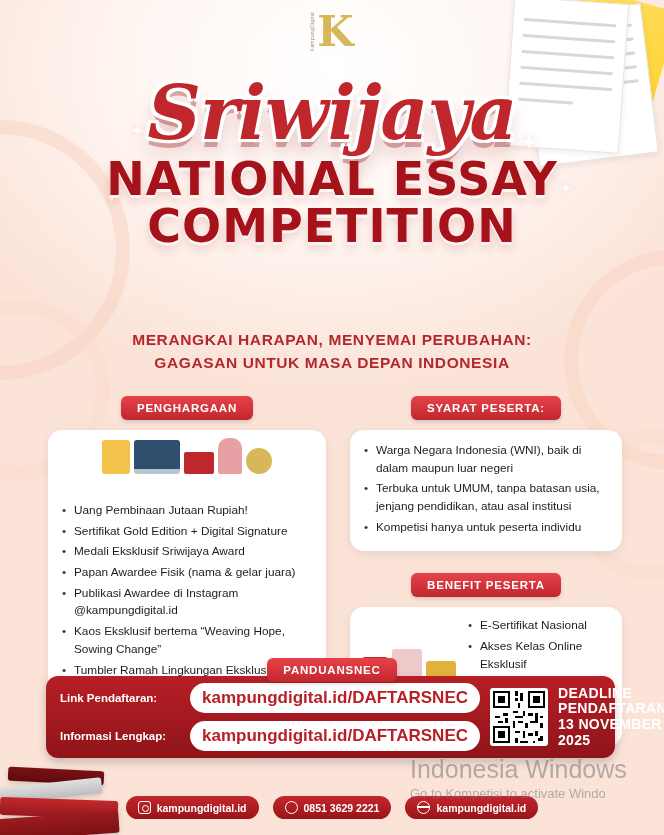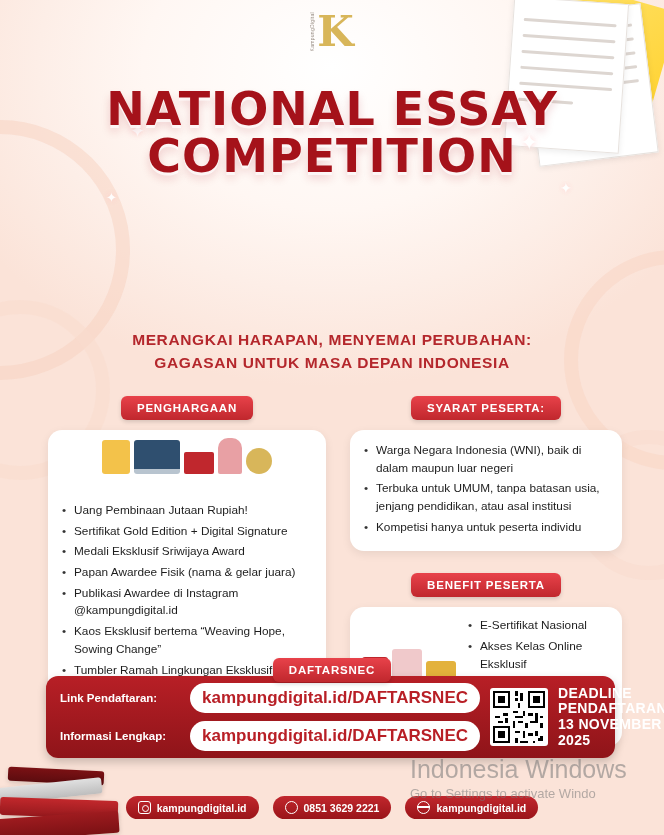--- a/index.html
+++ b/index.html
@@ -224,20 +224,21 @@
       <span class="logo-k">K</span>
     </div>
   </div>
 
   <div class="sparkle" style="left:130px; top:120px;">✦</div>
   <div class="sparkle" style="left:520px; top:130px; font-size:22px;">✦</div>
   <div class="sparkle" style="left:560px; top:180px; font-size:14px;">✦</div>
   <div class="sparkle" style="left:106px; top:190px; font-size:13px;">✦</div>
 
   <div class="headline">
+    <div class="script">Sriwijaya</div>
     <div class="line2">NATIONAL ESSAY</div>
     <div class="line3">COMPETITION</div>
   </div>
 
   <div class="tagline">
     <div>MERANGKAI HARAPAN, MENYEMAI PERUBAHAN:</div>
     <div>GAGASAN UNTUK MASA DEPAN INDONESIA</div>
   </div>
 
   <div class="col-left">
@@ -285,21 +286,21 @@
       <ul class="bullets" style="flex:1;">
         <li>E-Sertifikat Nasional</li>
         <li>Akses Kelas Online Eksklusif</li>
         <li>Peluang Juara Nasional</li>
         <li>Feedback Eksklusif dari Juri</li>
       </ul>
     </div>
   </div>
 
   <div class="reg-pill">
-    <span class="pill">DAFTARSNEC</span>
+    <span class="pill">PANDUANSNEC</span>
   </div>
 
   <div class="reg-box">
     <div class="reg-rows">
       <div class="reg-row">
         <span class="reg-label">Link Pendaftaran:</span>
         <span class="reg-field">kampungdigital.id/DAFTARSNEC</span>
       </div>
       <div class="reg-row">
         <span class="reg-label">Informasi Lengkap:</span>
@@ -375,16 +376,16 @@
       <span>0851 3629 2221</span>
     </div>
     <div class="fchip">
       <span class="ic web"></span>
       <span>kampungdigital.id</span>
     </div>
   </div>
 
   <div class="watermark">
     <div class="wm1">Indonesia Windows</div>
-    <div class="wm2">Go to Settings to activate Windo</div>
+    <div class="wm2">Go to Kompetisi to activate Windo</div>
   </div>
 
 </div>
 
 </body></html>

